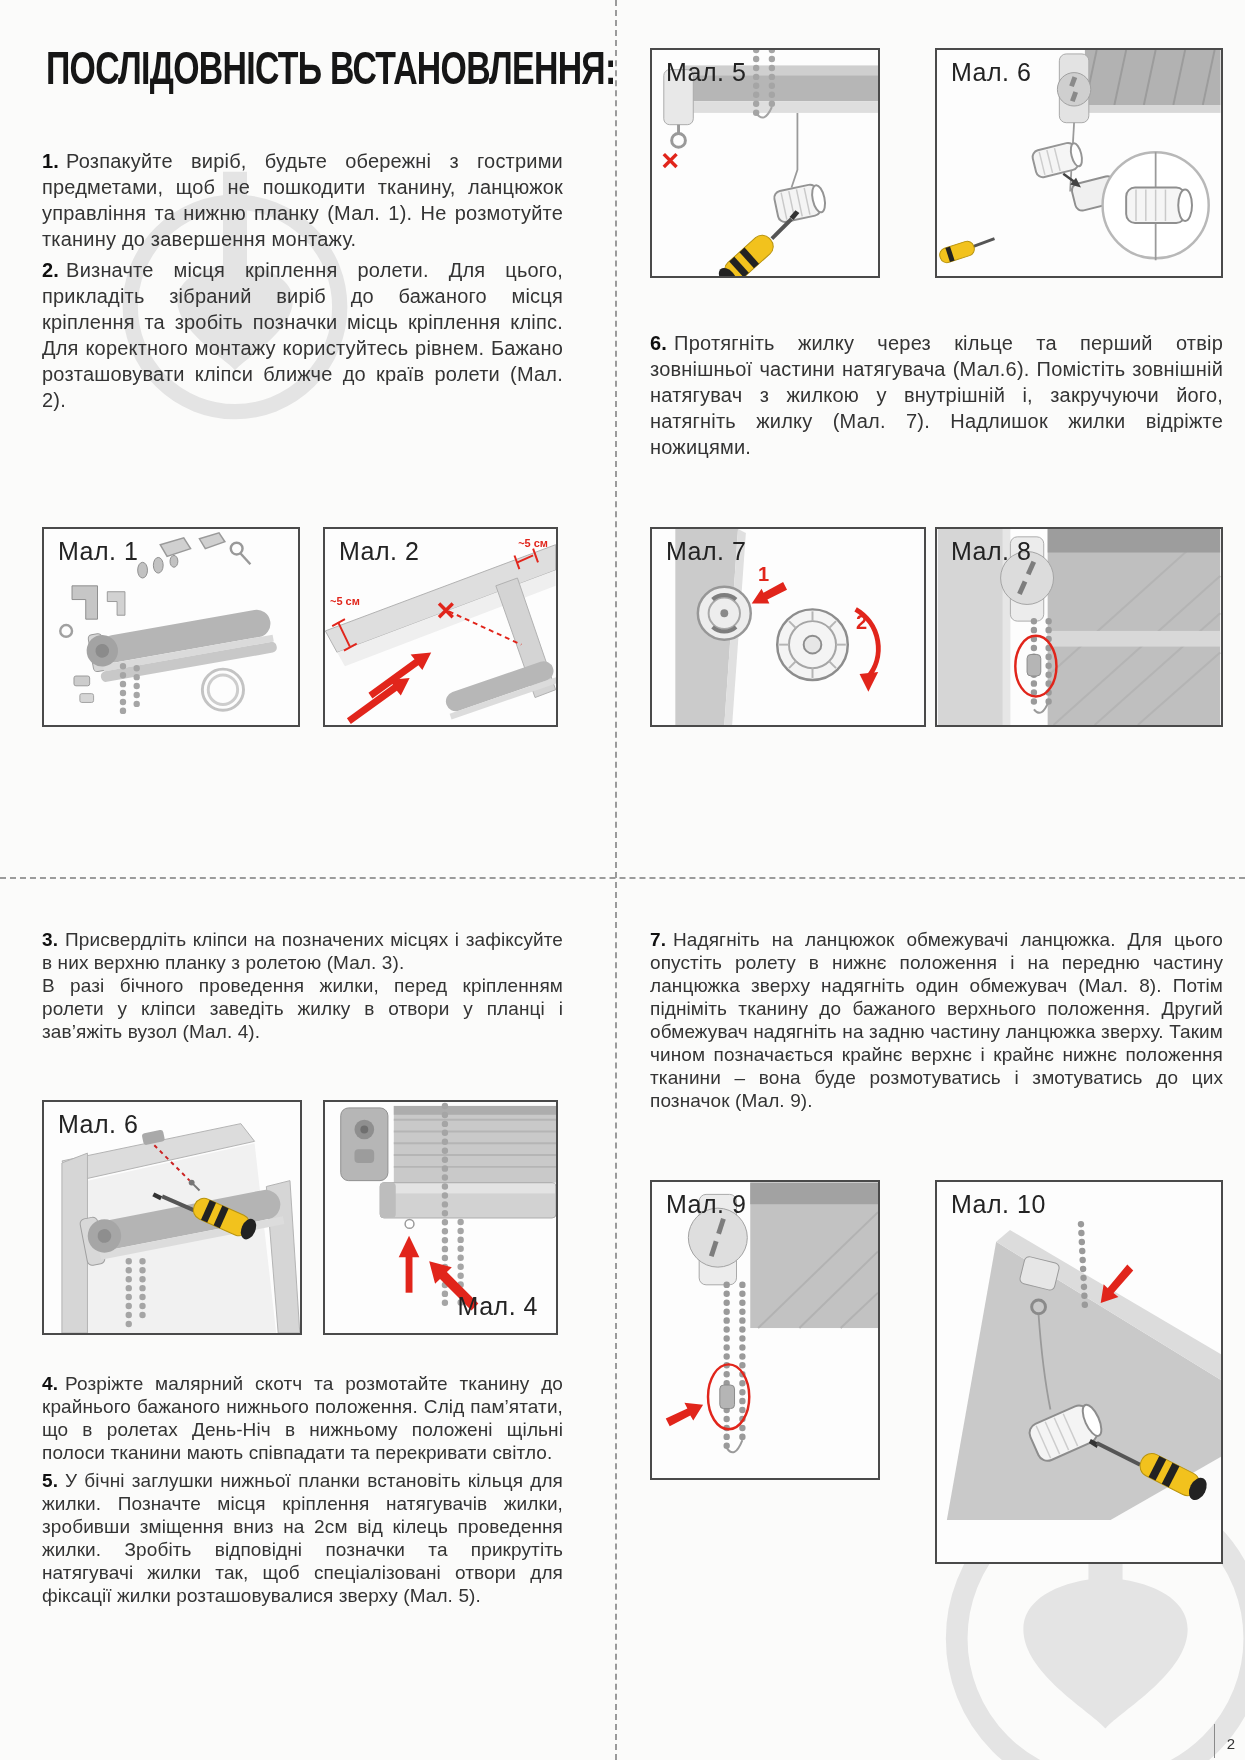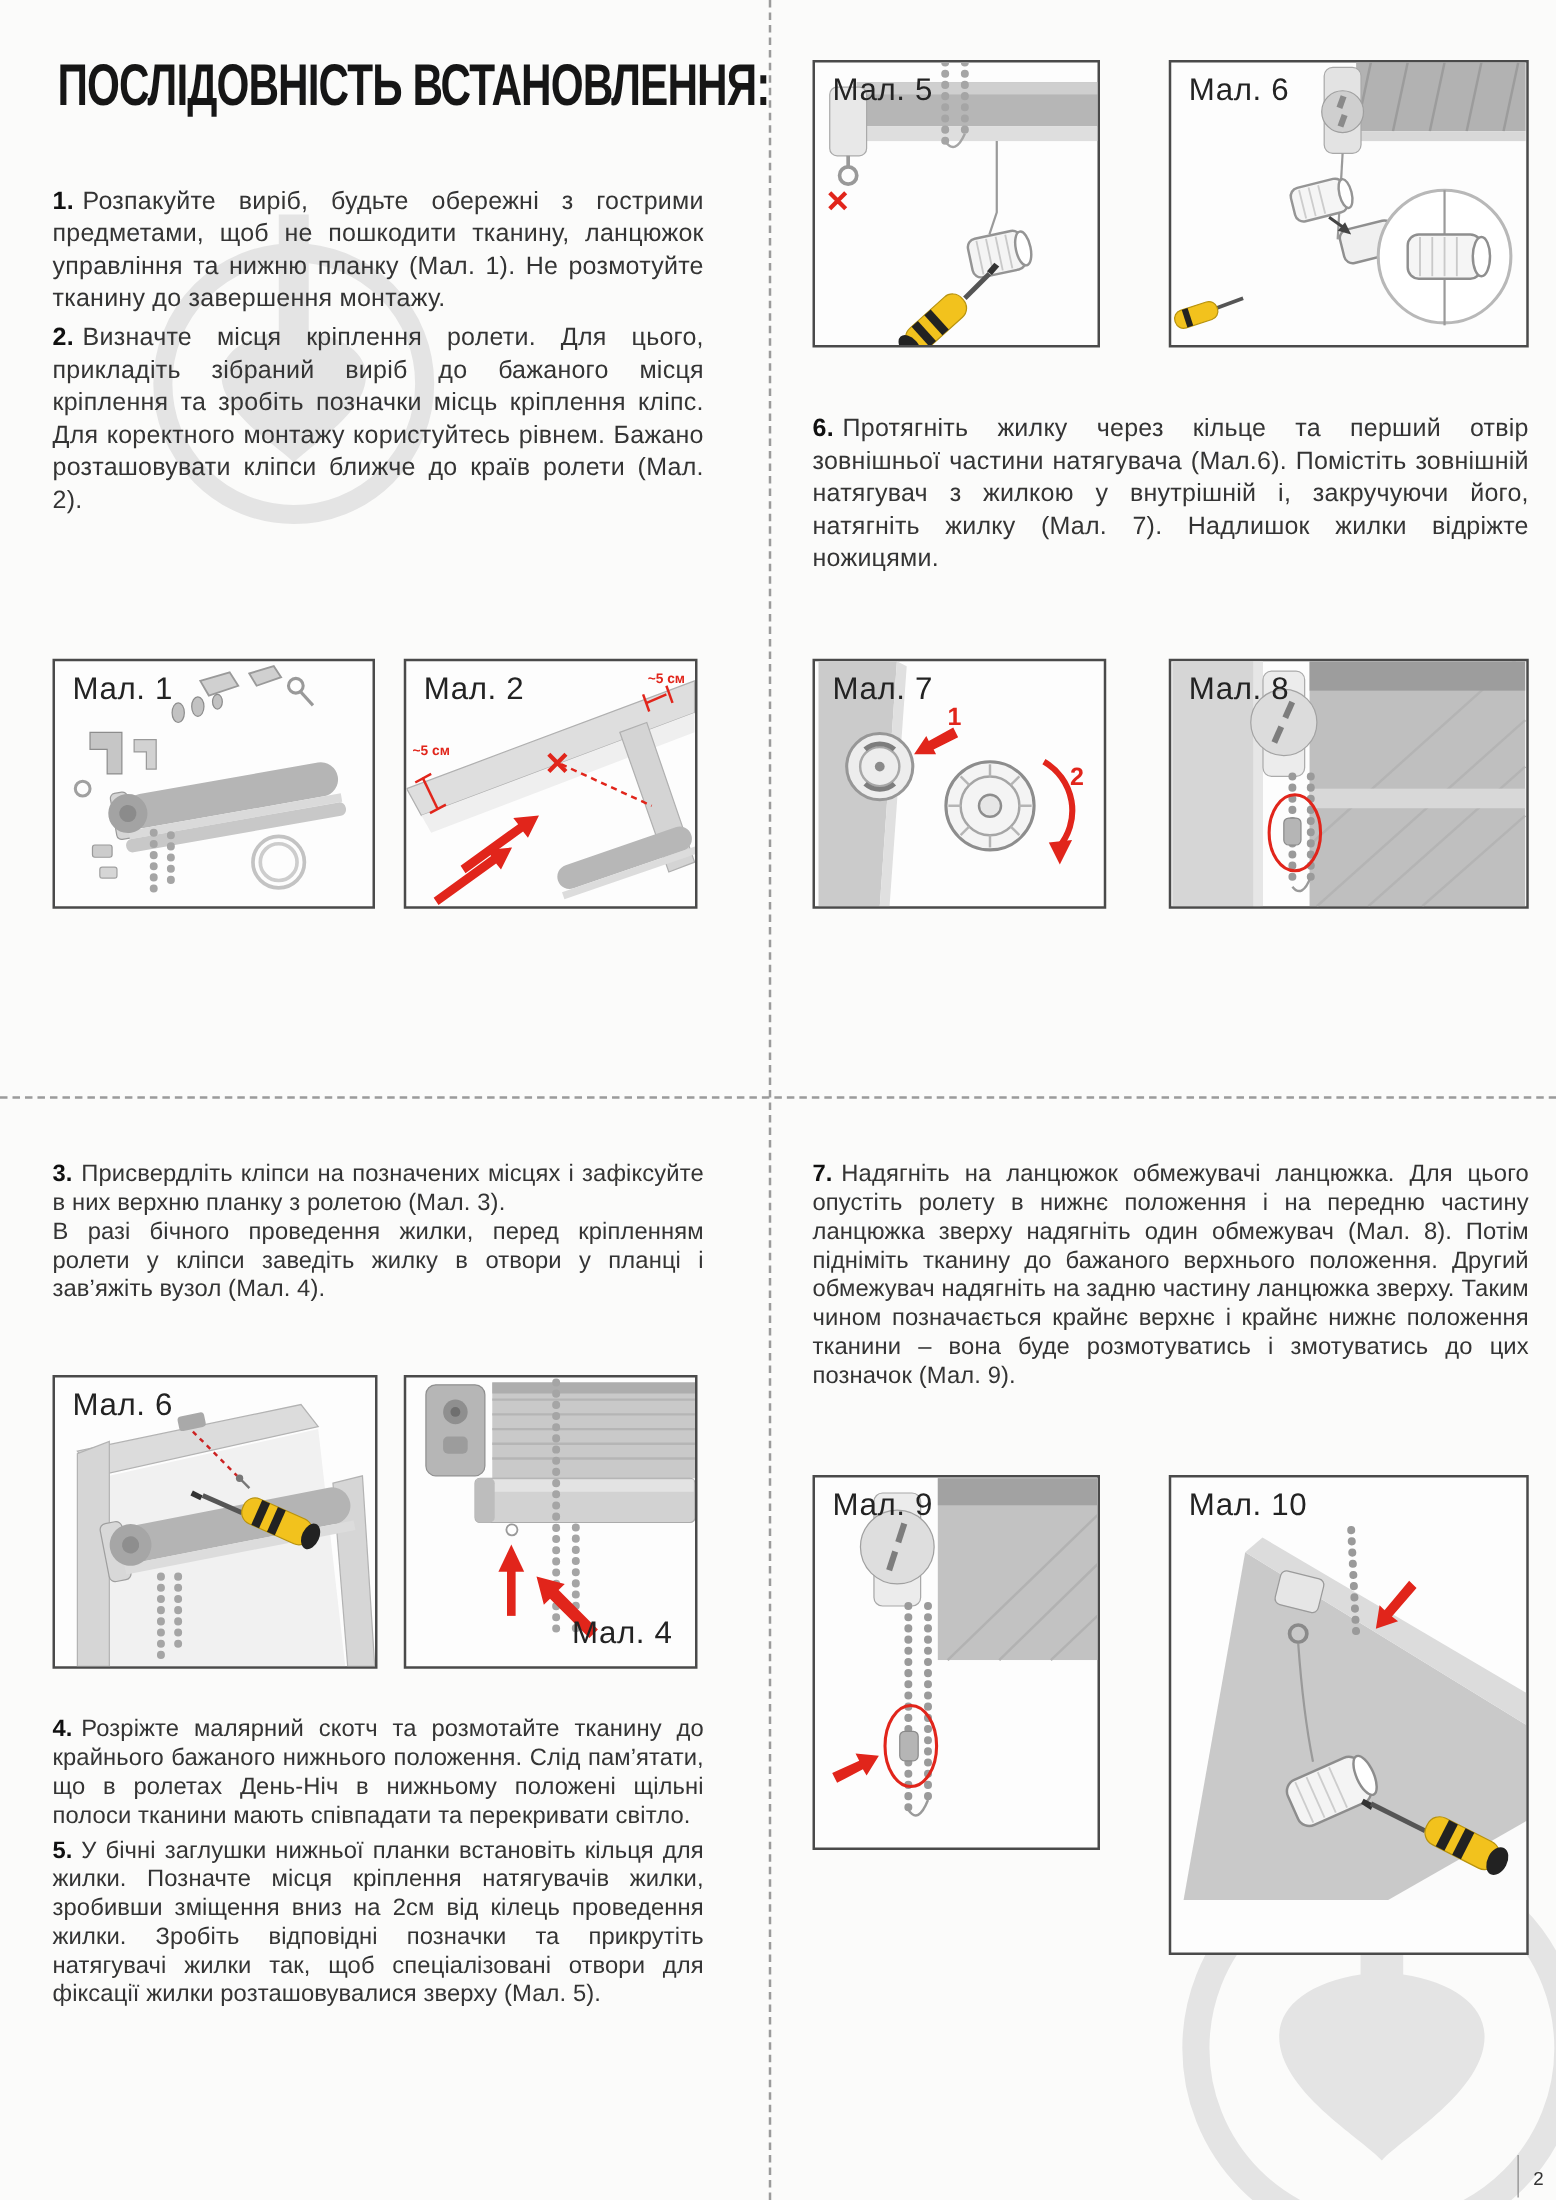--- a/index.html
+++ b/index.html
@@ -282,21 +282,21 @@
         <line x1="36" y1="200" x2="58" y2="192" stroke="#555" stroke-width="3"></line>
         <g transform="rotate(-18 20 206)">
           <rect x="2" y="198" width="36" height="15" rx="7" fill="#f2c21d" stroke="#b8930e"></rect>
           <rect x="10" y="198" width="5" height="15" fill="#222"></rect>
         </g>
       </g>
     </svg>
     <figcaption class="fig-label">Мал. 6</figcaption>
   </figure>
 
-  <figure class="figbox" style="left:650px;top:527px;width:235px;height:200px">
+  <figure class="figbox" style="left:650px;top:527px;width:276px;height:200px">
     <svg viewBox="0 0 230 200">
       <polygon points="0,0 64,0 50,200 0,200" fill="#cbcbcb"></polygon>
       <polygon points="64,0 72,4 58,200 50,200" fill="#e0e0e0"></polygon>
       <g>
         <circle cx="50" cy="86" r="27" fill="#ededed" stroke="#979797" stroke-width="2.5"></circle>
         <circle cx="50" cy="86" r="16" fill="none" stroke="#a8a8a8" stroke-width="2"></circle>
         <path d="M38 72a18 18 0 0 1 24 0" stroke="#7d7d7d" stroke-width="4" fill="none"></path>
         <path d="M38 100a18 18 0 0 0 24 0" stroke="#7d7d7d" stroke-width="4" fill="none"></path>
         <circle cx="50" cy="86" r="4" fill="#8a8a8a"></circle>
       </g>

